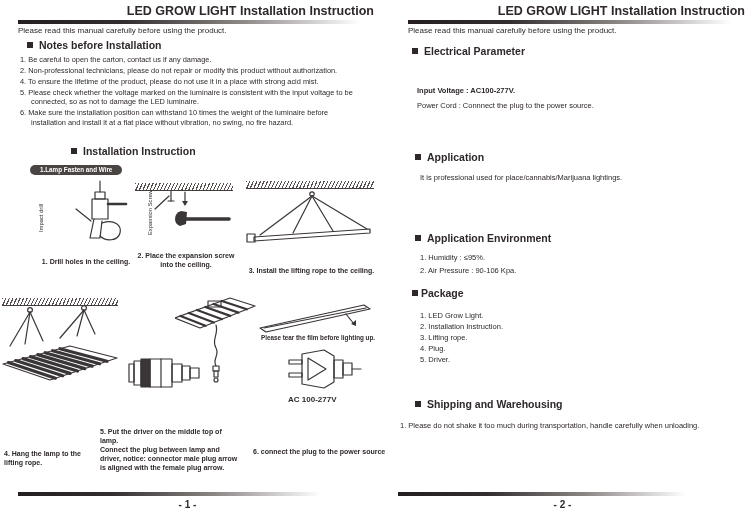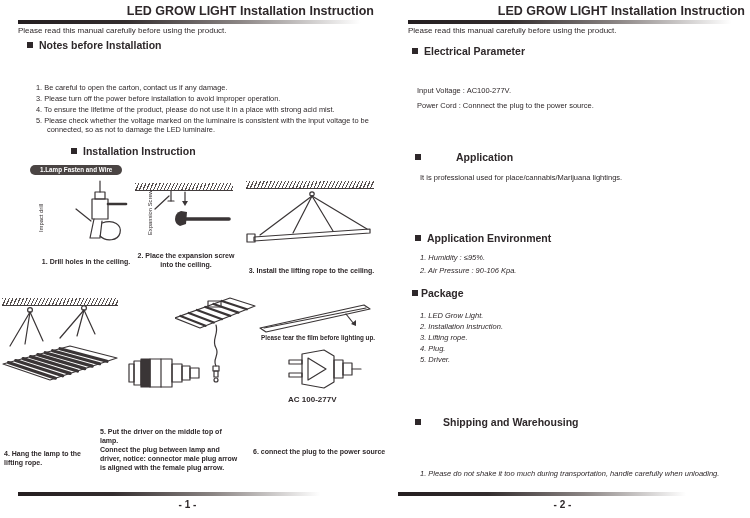--- a/index.html
+++ b/index.html
@@ -16,43 +16,44 @@
   .sq {width:6px; height:6px; background:#2e282a; display:inline-block; margin-right:6px; flex:none;}
   .note-list {font-size:7.4px; line-height:1.28; width:334px;}
   .note-list > div {padding-left:11px; text-indent:-11px; margin-bottom:1.5px;}
   .badge {background:#4a4443; color:#ffffff; font-size:6.3px; font-weight:bold;
           border-radius:7px; padding:1.5px 10px 2px; display:inline-block; white-space:nowrap;}
   .cap {font-size:7px; font-weight:bold; line-height:1.3;}
   .hatch {height:7px; border-bottom:1.5px solid #423c3d;
     background:repeating-linear-gradient(115deg,#57504f 0,#57504f 1px,transparent 1px,transparent 3.2px);}
   .vlabel {font-size:5.8px; white-space:nowrap; transform:rotate(-90deg); transform-origin:left top; position:absolute;}
   .body-line {font-size:7.5px; white-space:nowrap;}
-  .plain-list {font-size:7.5px;font-style:italic;}
+  .plain-list {font-size:7.5px;}
   .footer-num {font-size:10px; font-weight:bold; text-align:center;}
   svg {display:block;}
   .stroke {fill:none; stroke:#3a3536; stroke-width:1.2; stroke-linecap:round; stroke-linejoin:round;}
 </style>
 </head>
 <body>
 
 <div class="abs page-title" style="left:0; top:4px; width:374px; text-align:right;">LED GROW LIGHT Installation Instruction</div>
 <div class="abs grad-bar" style="left:18px; top:20px; width:357px;"></div>
 
 <div class="abs intro" style="left:18px; top:26px;">Please read this manual carefully before using the product.</div>
 
 <div class="abs h1" style="left:27px; top:39px;">
   <span class="sq"></span>
   <span>Notes before Installation</span>
 </div>
 
-<div class="abs note-list" style="left:36px; top:55px;margin-top:28px;">
+<div class="abs note-list" style="left:20px; top:55px;">
   <div>1. Be careful to open the carton, contact us if any damage.</div>
-  <div>3. Please turn off the power before installation to avoid improper operation.</div>
+  <div>2. Non-professional technicians, please do not repair or modify this product without authorization.</div>
   <div>4. To ensure the lifetime of the product, please do not use it in a place with strong acid mist.</div>
   <div>5. Please check whether the voltage marked on the luminaire is consistent with the input voltage to be connected, so as not to damage the LED luminaire.</div>
+  <div>6. Make sure the installation position can withstand 10 times the weight of the luminaire before installation and install it at a flat place without vibration, no swing, no fire hazard.</div>
 </div>
 
 <div class="abs h1" style="left:27px; top:145px;padding-left:44px;">
   <span class="sq"></span>
   <span>Installation Instruction</span>
 </div>
 <div class="abs" style="left:30px; top:158px;">
   <span class="badge">1.Lamp Fasten and Wire</span>
 </div>
 
@@ -207,24 +208,24 @@
 
 <div class="abs page-title" style="left:376px; top:4px; width:369px; text-align:right;">LED GROW LIGHT Installation Instruction</div>
 <div class="abs grad-bar" style="left:408px; top:20px; width:337px;"></div>
 
 <div class="abs intro" style="left:408px; top:26px;">Please read this manual carefully before using the product.</div>
 
 <div class="abs h1" style="left:412px; top:45px;">
   <span class="sq"></span>
   <span>Electrical Parameter</span>
 </div>
-<div class="abs body-line" style="left:417px; top:86px;">Input Voltage : AC100-277V.</div>
+<div class="abs body-line" style="left:417px; top:86px;font-weight:bold;">Input Voltage : AC100-277V.</div>
 <div class="abs body-line" style="left:417px; top:101px;">Power Cord : Connnect the plug to the power source.</div>
 
-<div class="abs h1" style="left:415px; top:151px;gap:29px;">
+<div class="abs h1" style="left:415px; top:151px;">
   <span class="sq"></span>
   <span>Application</span>
 </div>
 <div class="abs body-line" style="left:420px; top:173px;">It is professional used for place/cannabis/Marijuana lightings.</div>
 
 <div class="abs h1" style="left:415px; top:232px;">
   <span class="sq"></span>
   <span>Application Environment</span>
 </div>
 <div class="abs plain-list" style="left:420px; top:253px;">
@@ -237,22 +238,22 @@
   <span>Package</span>
 </div>
 <div class="abs plain-list" style="left:420px; top:310px; line-height:11px;">
   <div>1. LED Grow Light.</div>
   <div>2. Installation Instruction.</div>
   <div>3. Lifting rope.</div>
   <div>4. Plug.</div>
   <div>5. Driver.</div>
 </div>
 
-<div class="abs h1" style="left:415px; top:416px;gap:16px;">
+<div class="abs h1" style="left:415px; top:398px;">
   <span class="sq"></span>
   <span>Shipping and Warehousing</span>
 </div>
-<div class="abs plain-list" style="left:420px; top:421px; width:328px;margin-top:48px;">
+<div class="abs plain-list" style="left:400px; top:421px; width:328px;">
   <div style="margin-bottom:8px;">1. Please do not shake it too much during transportation, handle carefully when unloading.</div>
 </div>
 
 <div class="abs grad-bar" style="left:398px; top:492px; width:300px;"></div>
 <div class="abs footer-num" style="left:375px; top:499px; width:375px;">- 2 -</div>
 
 </body></html>

